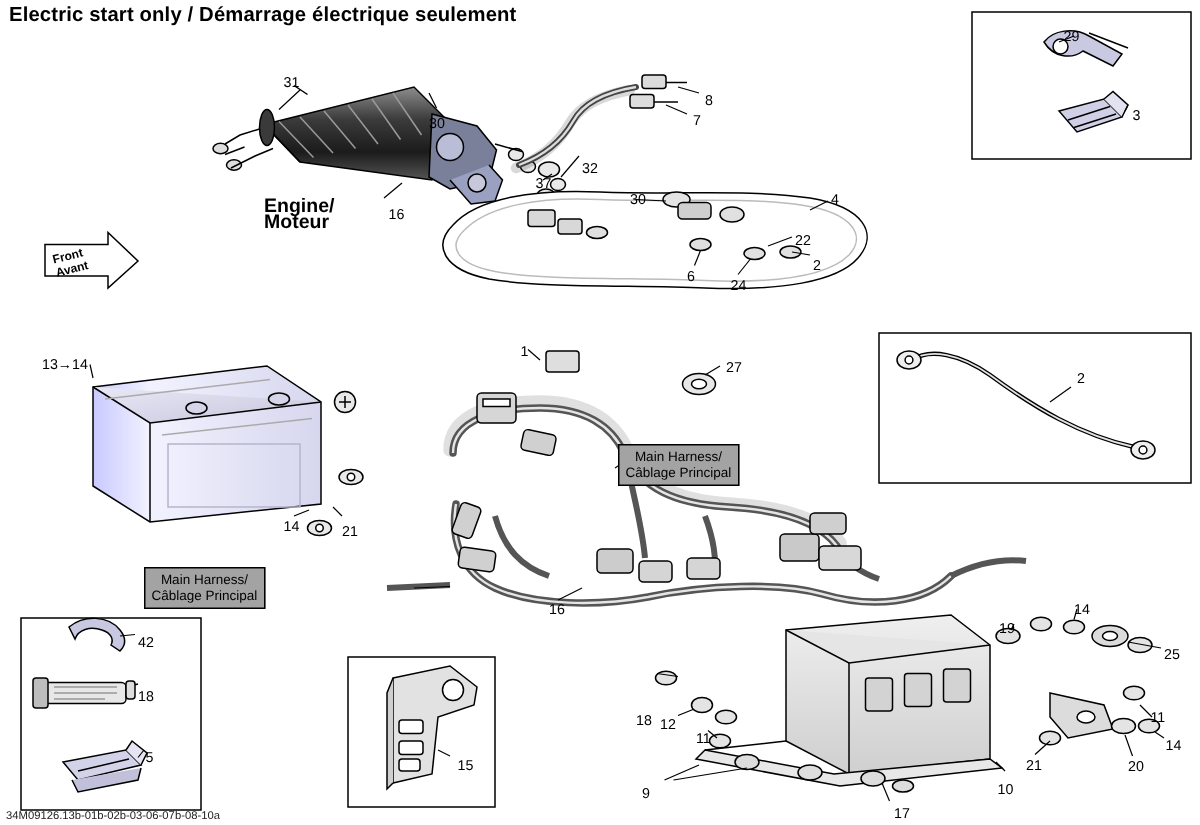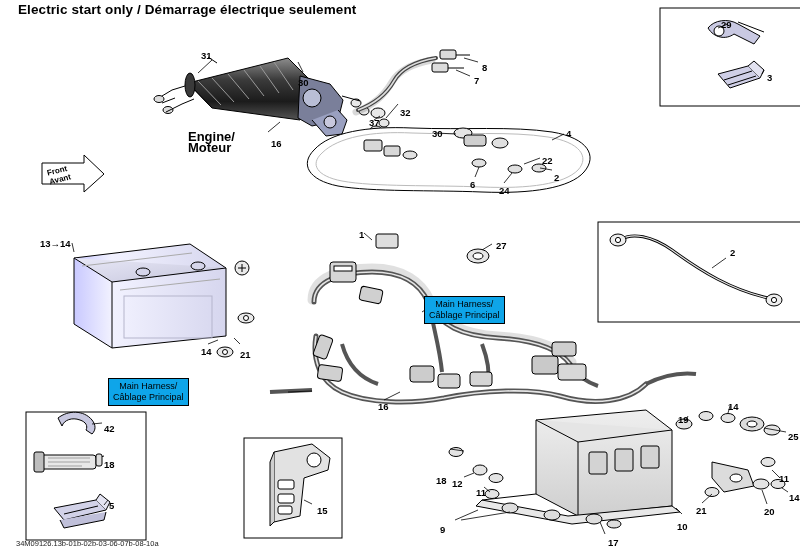--- a/index.html
+++ b/index.html
@@ -3,37 +3,37 @@
 <meta charset="utf-8">
 <style>
   html,body{margin:0;padding:0;}
   body{
     width:800px;height:550px;
     background:#ffffff;
     font-family:"Liberation Sans", sans-serif;
     position:relative;
     overflow:hidden;
   }
-  #sheet{position:absolute;left:12px;top:0;width:768px;height:550px;}
+  #sheet{position:absolute;left:0;top:0;width:768px;height:550px;}
   .title{
     position:absolute;left:6px;top:2px;
     font-size:13.5px;font-weight:bold;color:#000;
     letter-spacing:0.1px;
   }
   .callout{
     position:absolute;
     font-size:9.5px;color:#000;
     font-family:"Liberation Sans", sans-serif;
     white-space:nowrap;
   }
-  .callout.bold{font-weight:bold;}
+  .callout.bold{font-weight:normal;}
   .boxlabel{
     position:absolute;
     border:1px solid #000;
-    background:#0ea5e9;
+    background:#a3a3a3;
     font-size:9px;
     line-height:11px;
     padding:2px 4px;
     text-align:center;
     white-space:nowrap;
   }
   .engine-label{
     position:absolute;
     font-size:13px;font-weight:bold;color:#000;
     line-height:11px;

